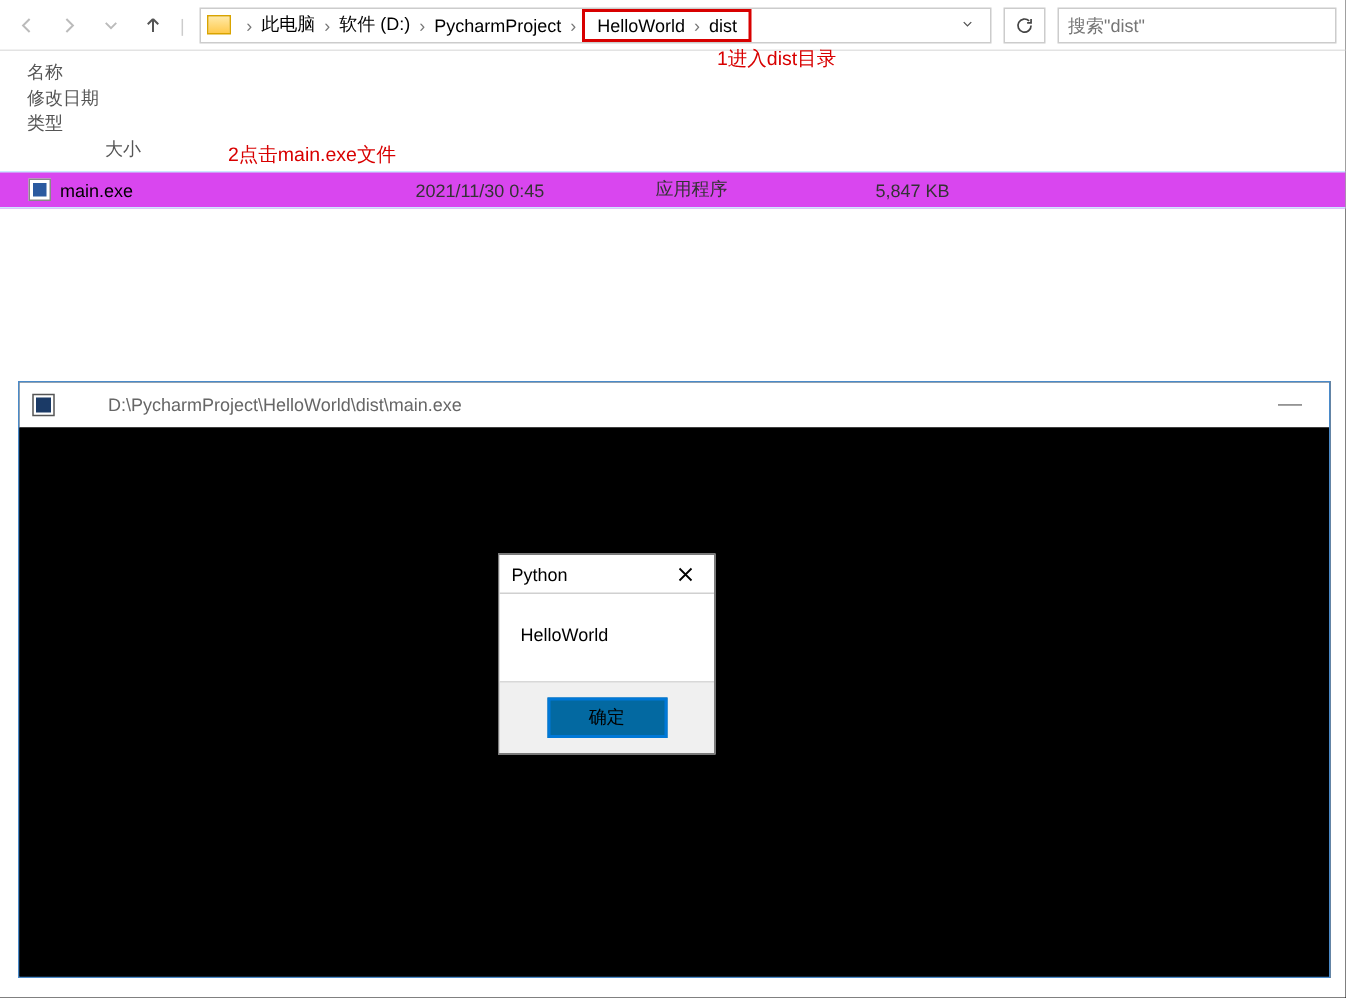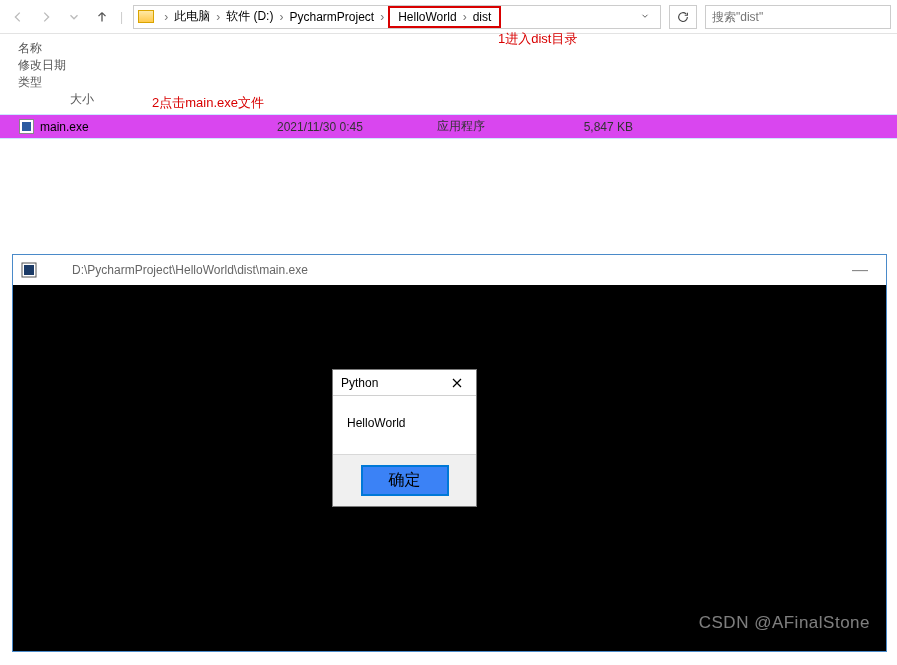--- a/index.html
+++ b/index.html
@@ -48,21 +48,21 @@
     .console-body { position:absolute; top:30px; left:0; right:0; bottom:0; background:#000; }
 
     
     .dialog { position:absolute; left:319px; top:84px; width:145px; background:#f0f0f0; border:1px solid #7a7a7a; box-shadow: 2px 2px 6px rgba(0,0,0,0.4); }
     .dialog-titlebar { height: 26px; background: #fff; display:flex; align-items:center; padding: 10px 8px; border-bottom:1px solid #d0d0d0; }
     .dialog-title { flex:1; font-size:12px; color:#000; }
     .dialog-close { width:22px; height:20px; display:flex; align-items:center; justify-content:center; cursor:pointer; }
     .dialog-close svg { width:10px; height:10px; }
     .dialog-body { padding: 20px 14px 24px 14px; font-size:12px; background:#fff; }
     .dialog-footer { padding: 10px; display:flex; justify-content:center; background:#f0f0f0; border-top:1px solid #d8d8d8; }
-    .dialog-btn { border: 2px solid #0078d7; background:#3b82f6; padding: 3px 26px; font-size:16px; cursor:pointer;text-align:center; }
+    .dialog-btn { border: 2px solid #0078d7; background:#0369a1; padding: 3px 26px; font-size:12px; cursor:pointer;text-align:center; }
 
     .watermark { position:absolute; right: 16px; bottom: 18px; color: rgba(230,230,230,0.55); font-size: 17px; font-family: Arial, sans-serif; letter-spacing: 0.5px; }
   </style>
 </head>
 <body>
 
 <div class="explorer">
   <div class="toolbar">
     <div class="nav-btn disabled">
       <svg viewBox="0 0 16 16">
@@ -131,21 +131,21 @@
           <span class="exe-ico"></span>
         </span>
       <span>main.exe</span>
     </div>
     <div class="cell-date">2021/11/30 0:45</div>
     <div class="cell-type">应用程序</div>
     <div class="cell-size">5,847 KB</div>
   </div>
 </div>
 
-<div class="annotation" style="left:498px; top:30px;">1进入dist目录</div>
+<div class="annotation" style="left:478px; top:30px;">1进入dist目录</div>
 <div class="annotation" style="left:152px; top:94px;">2点击main.exe文件</div>
 
 <div class="console-window">
   <div class="console-titlebar">
     <span class="console-ico">
       <svg viewBox="0 0 16 16">
           <rect x="1" y="1" width="14" height="14" fill="#fff" stroke="#555"></rect>
           <rect x="3" y="3" width="10" height="10" fill="#1b3a66"></rect>
         </svg>
     </span>
@@ -161,15 +161,14 @@
           <svg viewBox="0 0 10 10">
               <path d="M1 1 L9 9 M9 1 L1 9" stroke="#000" stroke-width="1.2"></path>
             </svg>
         </span>
       </div>
       <div class="dialog-body">HelloWorld</div>
       <div class="dialog-footer">
         <button class="dialog-btn">确定</button>
       </div>
     </div>
-    <div class="watermark">CSDN @AFinalStone</div>
   </div>
 </div>
 
 </body></html>

